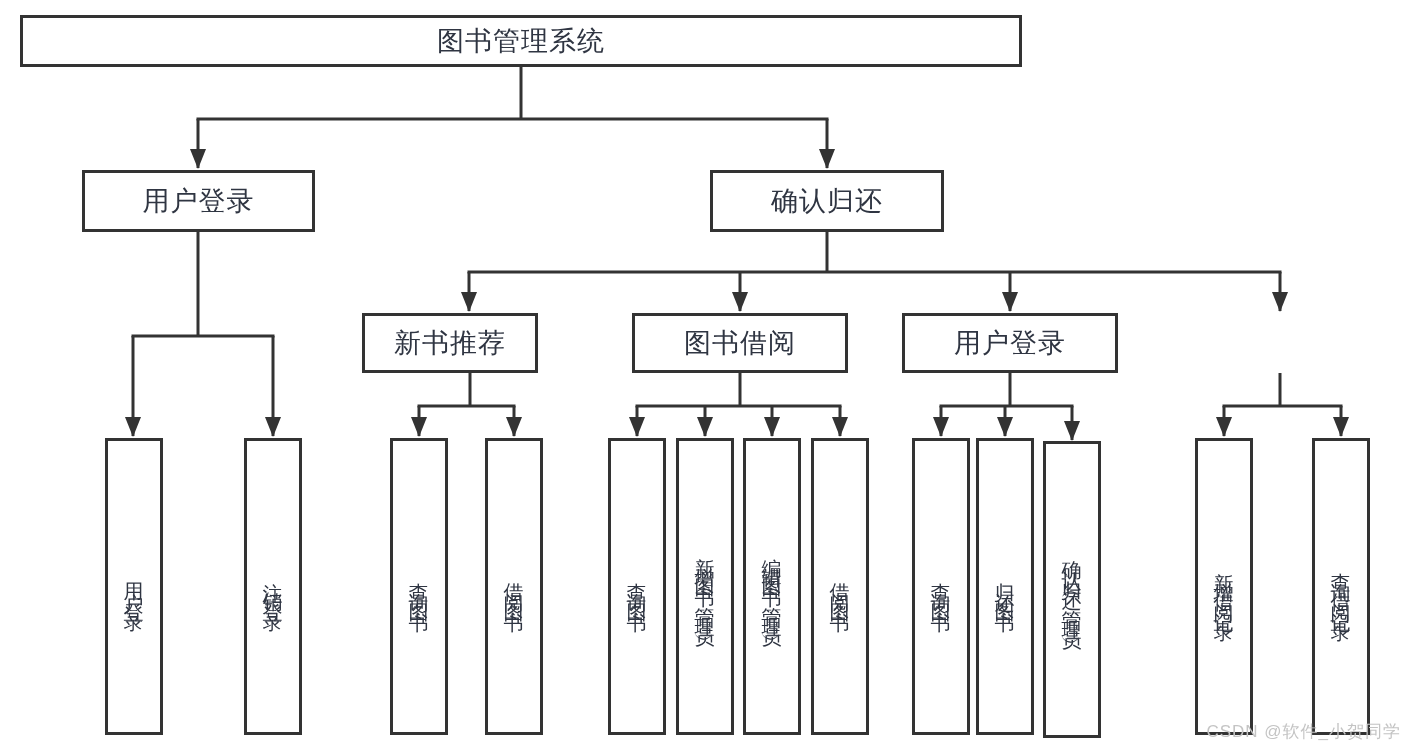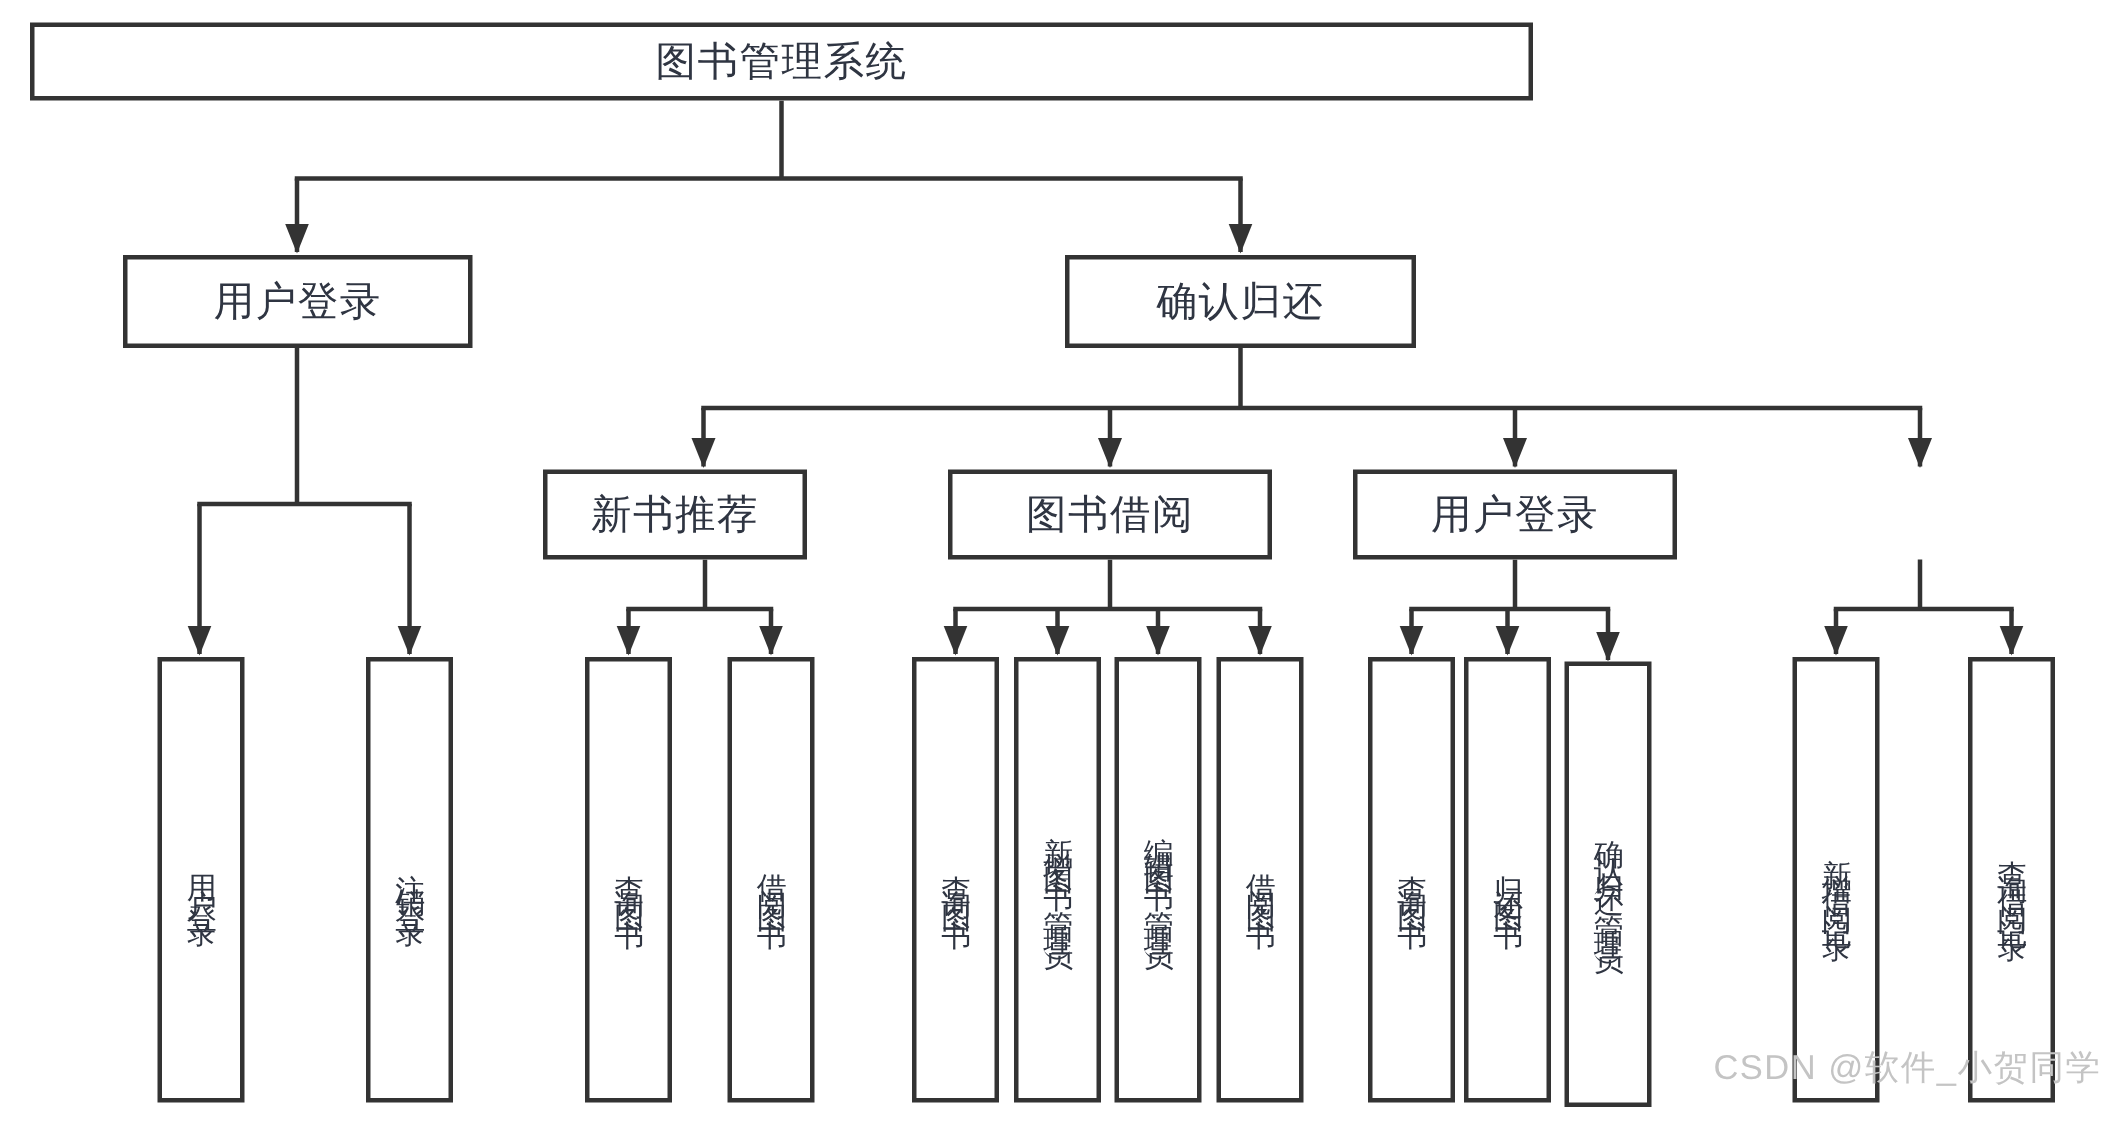--- a/index.html
+++ b/index.html
@@ -43,22 +43,22 @@
   }
   .v{
     writing-mode:vertical-rl;
     font-size:20px;
     letter-spacing:10px;
     line-height:1;
   }
   #watermark{
     position:absolute;
     right:4px;
-    bottom:20px;
-    font-size:23px;
+    bottom:4px;
+    font-size:17px;
     color:var(--wm);
     letter-spacing:1px;
     white-space:nowrap;
   }
 </style>
 </head>
 <body>
 
 <div id="stage">
 

